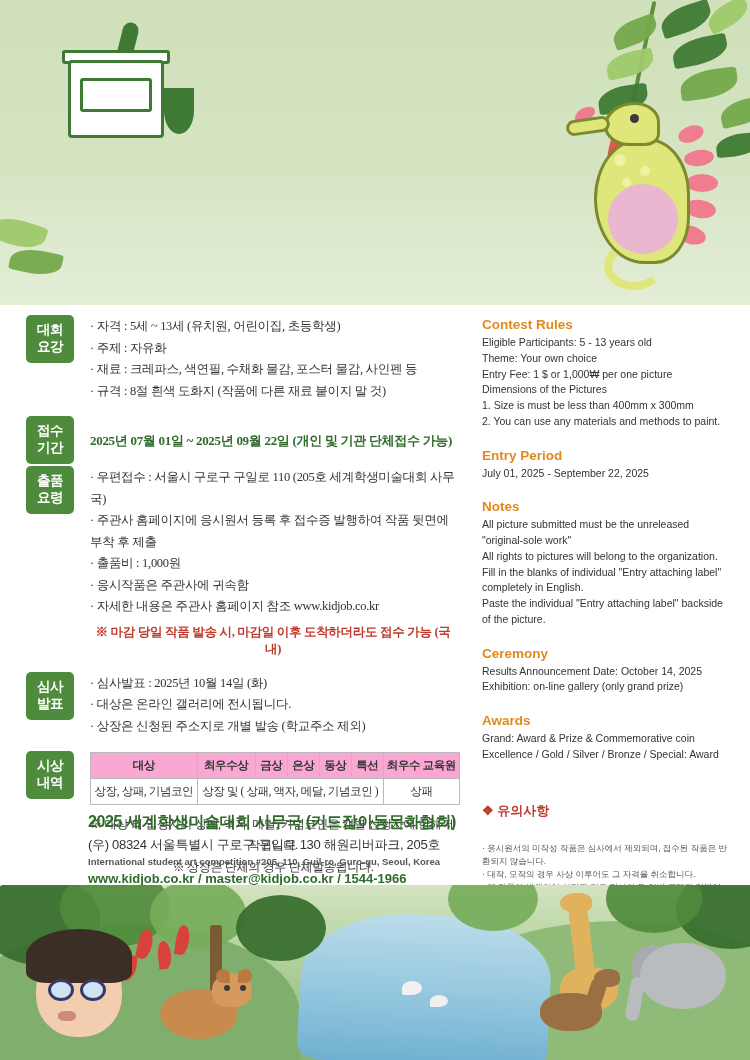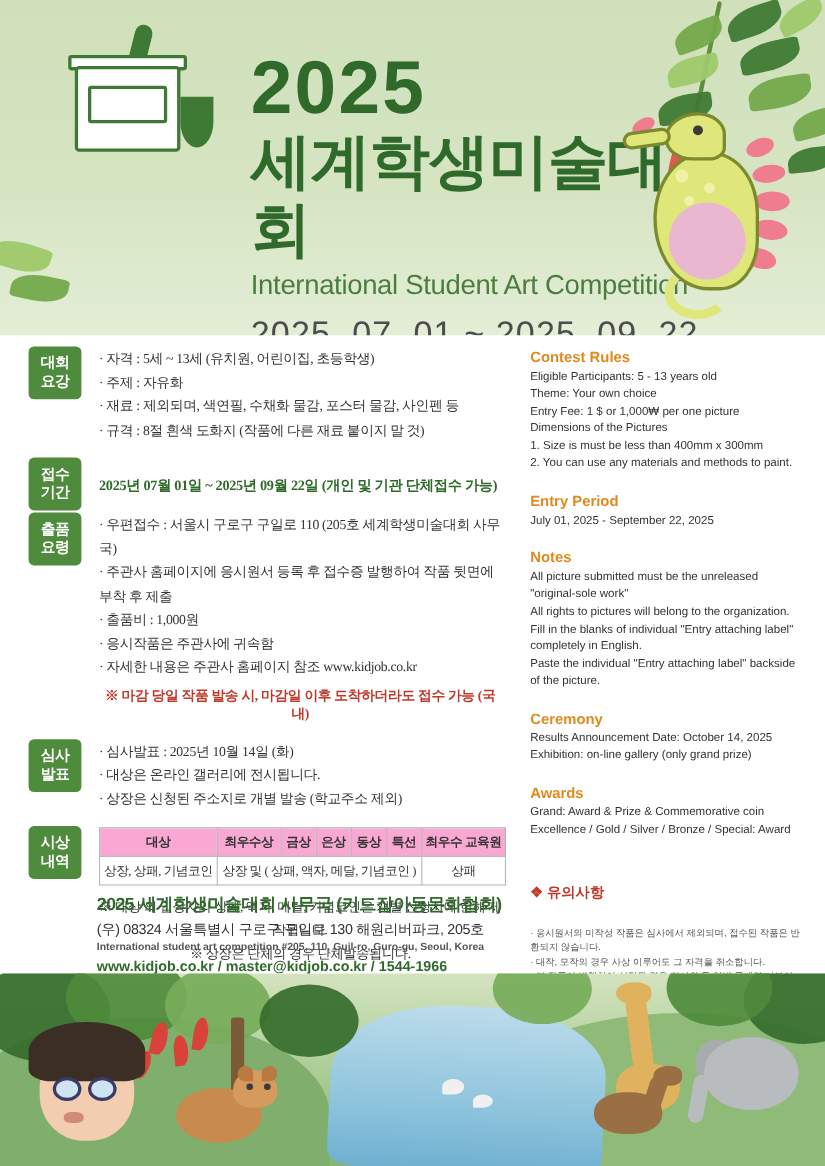--- a/index.html
+++ b/index.html
@@ -258,26 +258,20 @@
 
     <div class="paint-can">
       <div class="brush-handle"></div>
       <div class="brush-head"></div>
       <div class="can-lid"></div>
       <div class="can-body"></div>
       <div class="can-stripe"></div>
       <div class="paint-drip"></div>
     </div>
 
-    <div class="title-block">
-      <div class="year">2025</div>
-      <div class="kor-title">세계학생미술대회</div>
-      <div class="eng-title">International Student Art Competition</div>
-      <div class="date-range">2025. 07. 01 ~ 2025. 09. 22</div>
-    </div>
 
     <div class="seahorse">
       <div class="sh-fin" style="left:126px;top:34px;width:26px;height:16px;transform:rotate(-20deg);"></div>
       <div class="sh-fin" style="left:132px;top:58px;width:30px;height:16px;transform:rotate(-8deg);"></div>
       <div class="sh-fin" style="left:134px;top:82px;width:32px;height:18px;"></div>
       <div class="sh-fin" style="left:132px;top:108px;width:32px;height:18px;transform:rotate(8deg);"></div>
       <div class="sh-fin" style="left:124px;top:134px;width:30px;height:18px;transform:rotate(16deg);"></div>
       <div class="sh-fin" style="left:22px;top:16px;width:22px;height:13px;transform:rotate(-30deg);"></div>
       <div class="sh-body"></div>
       <div class="sh-belly"></div>
@@ -296,21 +290,21 @@
     <div class="left-col">
 
       <div class="sec">
         <div class="tag">
           <span>대회</span>
           <span>요강</span>
         </div>
         <div class="sec-content">
           <div class="li">· 자격 : 5세 ~ 13세 (유치원, 어린이집, 초등학생)</div>
           <div class="li">· 주제 : 자유화</div>
-          <div class="li">· 재료 : 제외되며, 색연필, 수채화 물감, 포스터 물감, 사인펜 등</div>
+          <div class="li">· 재료 : 크레파스, 색연필, 수채화 물감, 포스터 물감, 사인펜 등</div>
           <div class="li">· 규격 : 8절 흰색 도화지 (작품에 다른 재료 붙이지 말 것)</div>
         </div>
       </div>
 
       <div class="sec" style="margin-top:4px;">
         <div class="tag">
           <span>접수</span>
           <span>기간</span>
         </div>
         <div class="sec-content" style="padding-top:14px;">

